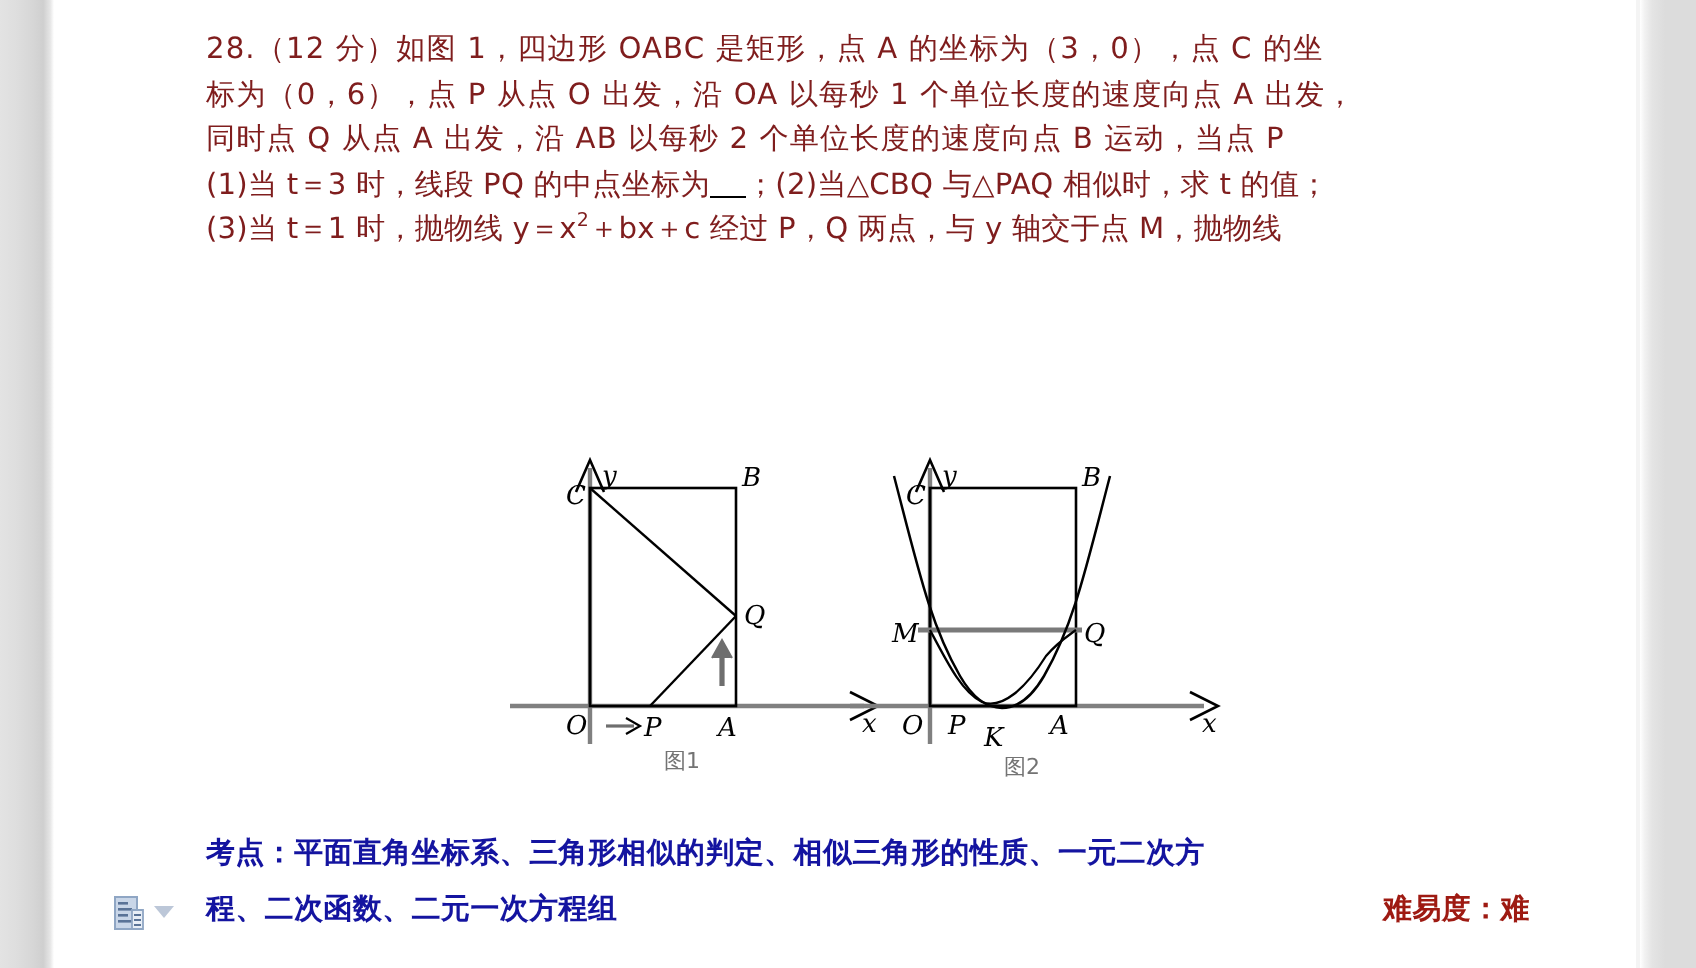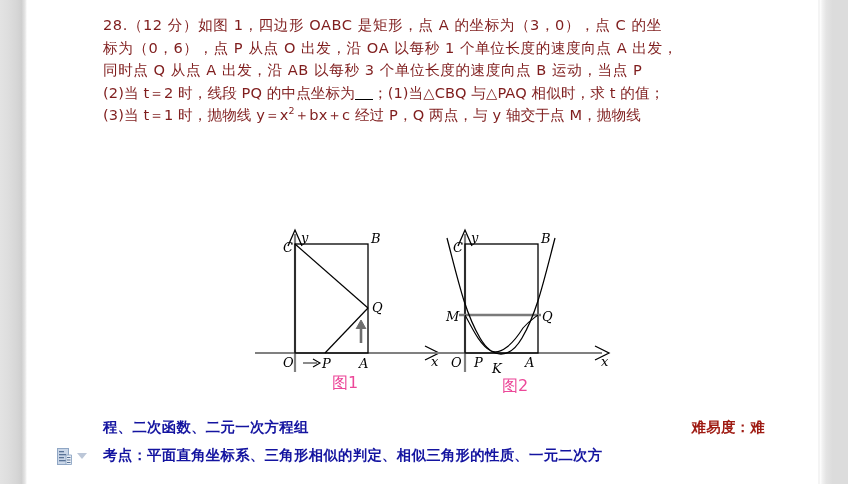--- a/index.html
+++ b/index.html
@@ -100,22 +100,22 @@
     width: 791px;
     height: 170px;
   }
   .figure {
     position: absolute;
     top: 0;
   }
   .figcaption {
     position: absolute;
     font-family: "DejaVu Sans", "Liberation Sans", sans-serif;
-    font-size: 16px;
-    color: #ec4899;
+    font-size: 11px;
+    color: #737373;
     white-space: nowrap;
   }
 
   
   #keypoints {
     position: absolute;
     left: 76px;
     top: 413px;
     width: 680px;
   }
@@ -180,23 +180,23 @@
   <div class="gutter gutter-left"></div>
   <div class="gutter-right-edge"></div>
   <div class="gutter gutter-right"></div>
 
   <div id="page">
 
     <div id="problem">
 
       <div class="pline just">28.（12 分）如图 1，四边形 OABC 是矩形，点 A 的坐标为（3，0），点 C 的坐</div>
       <div class="pline just">标为（0，6），点 P 从点 O 出发，沿 OA 以每秒 1 个单位长度的速度向点 A 出发，</div>
-      <div class="pline just">同时点 Q 从点 A 出发，沿 AB 以每秒 3 个单位长度的速度向点 B 运动，当点 P</div>
-
-      <div class="pline"><span>(2)当 t＝2 时，线段 PQ 的中点坐标为</span><span class="blankline"></span><span>；(1)当△CBQ 与△PAQ 相似时，求 t 的值；</span></div>
+      <div class="pline just">同时点 Q 从点 A 出发，沿 AB 以每秒 2 个单位长度的速度向点 B 运动，当点 P</div>
+
+      <div class="pline"><span>(1)当 t＝3 时，线段 PQ 的中点坐标为</span><span class="blankline"></span><span>；(2)当△CBQ 与△PAQ 相似时，求 t 的值；</span></div>
 
       <div class="pline"><span>(3)当 t＝1 时，抛物线 y＝x</span><span class="sup">2</span><span>＋bx＋c 经过 P，Q 两点，与 y 轴交于点 M，抛物线</span></div>
 
     </div>
 
     <div id="figures">
 
       <div class="figure" style="left:222px;">
         <svg width="210" height="150" viewBox="0 0 210 150">
 
@@ -257,22 +257,22 @@
           <text class="lbl" x="73" y="147">K</text>
           <text class="lbl" x="106" y="141">A</text>
           <text class="lbl" x="182" y="140">x</text>
           <text class="lbl" x="52" y="16">y</text>
         </svg>
         <div class="figcaption" style="left:83px; top:150px;">图2</div>
       </div>
     </div>
 
     <div id="keypoints">
+      <div class="kp-line">考点：平面直角坐标系、三角形相似的判定、相似三角形的性质、一元二次方</div>
       <div class="kp-line"><span>程、二次函数、二元一次方程组</span><span class="kp-diff">难易度：难</span></div>
-      <div class="kp-line">考点：平面直角坐标系、三角形相似的判定、相似三角形的性质、一元二次方</div>
     </div>
 
     <div id="paste-tag">
       <svg class="pt-icon" viewBox="0 0 15 17">
         <rect x="0.5" y="0.5" width="11" height="16" fill="#c9d6e8" stroke="#8fa6c4" stroke-width="1"></rect>
         <rect x="2" y="3" width="5" height="1.3" fill="#5a7397"></rect>
         <rect x="2" y="6" width="7" height="1.3" fill="#5a7397"></rect>
         <rect x="2" y="9" width="5" height="1.3" fill="#5a7397"></rect>
         <rect x="2" y="12" width="7" height="1.3" fill="#5a7397"></rect>
         <path d="M9,7 L14.5,7 L14.5,16.5 L9,16.5 Z" fill="#e8eef6" stroke="#8fa6c4" stroke-width="0.9"></path>

